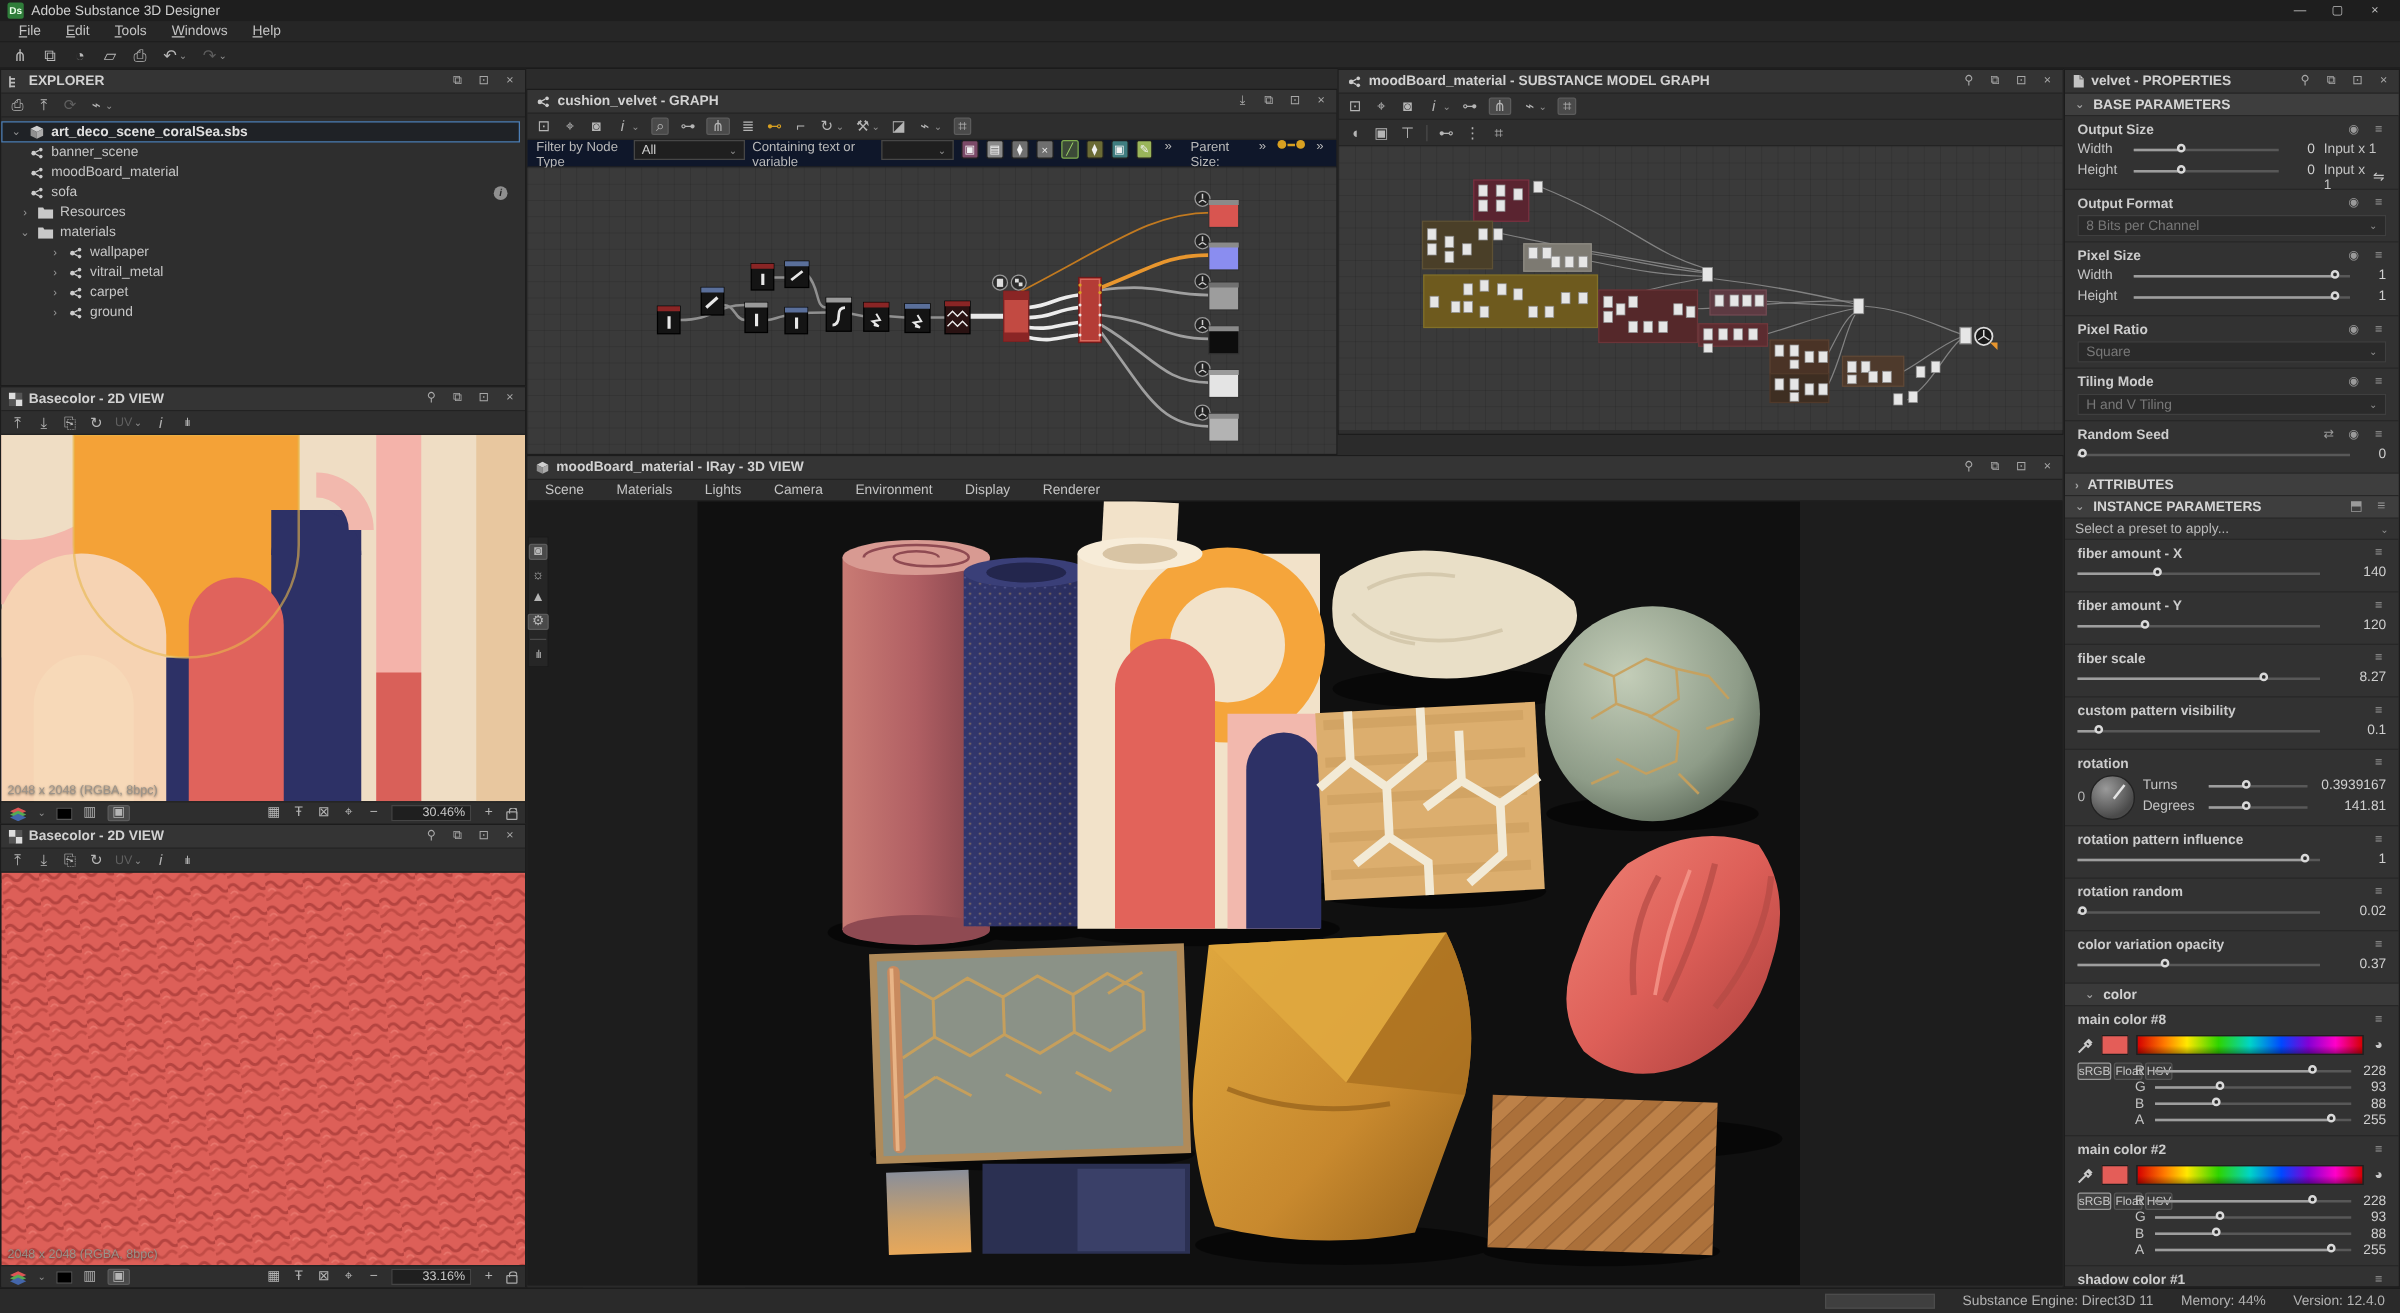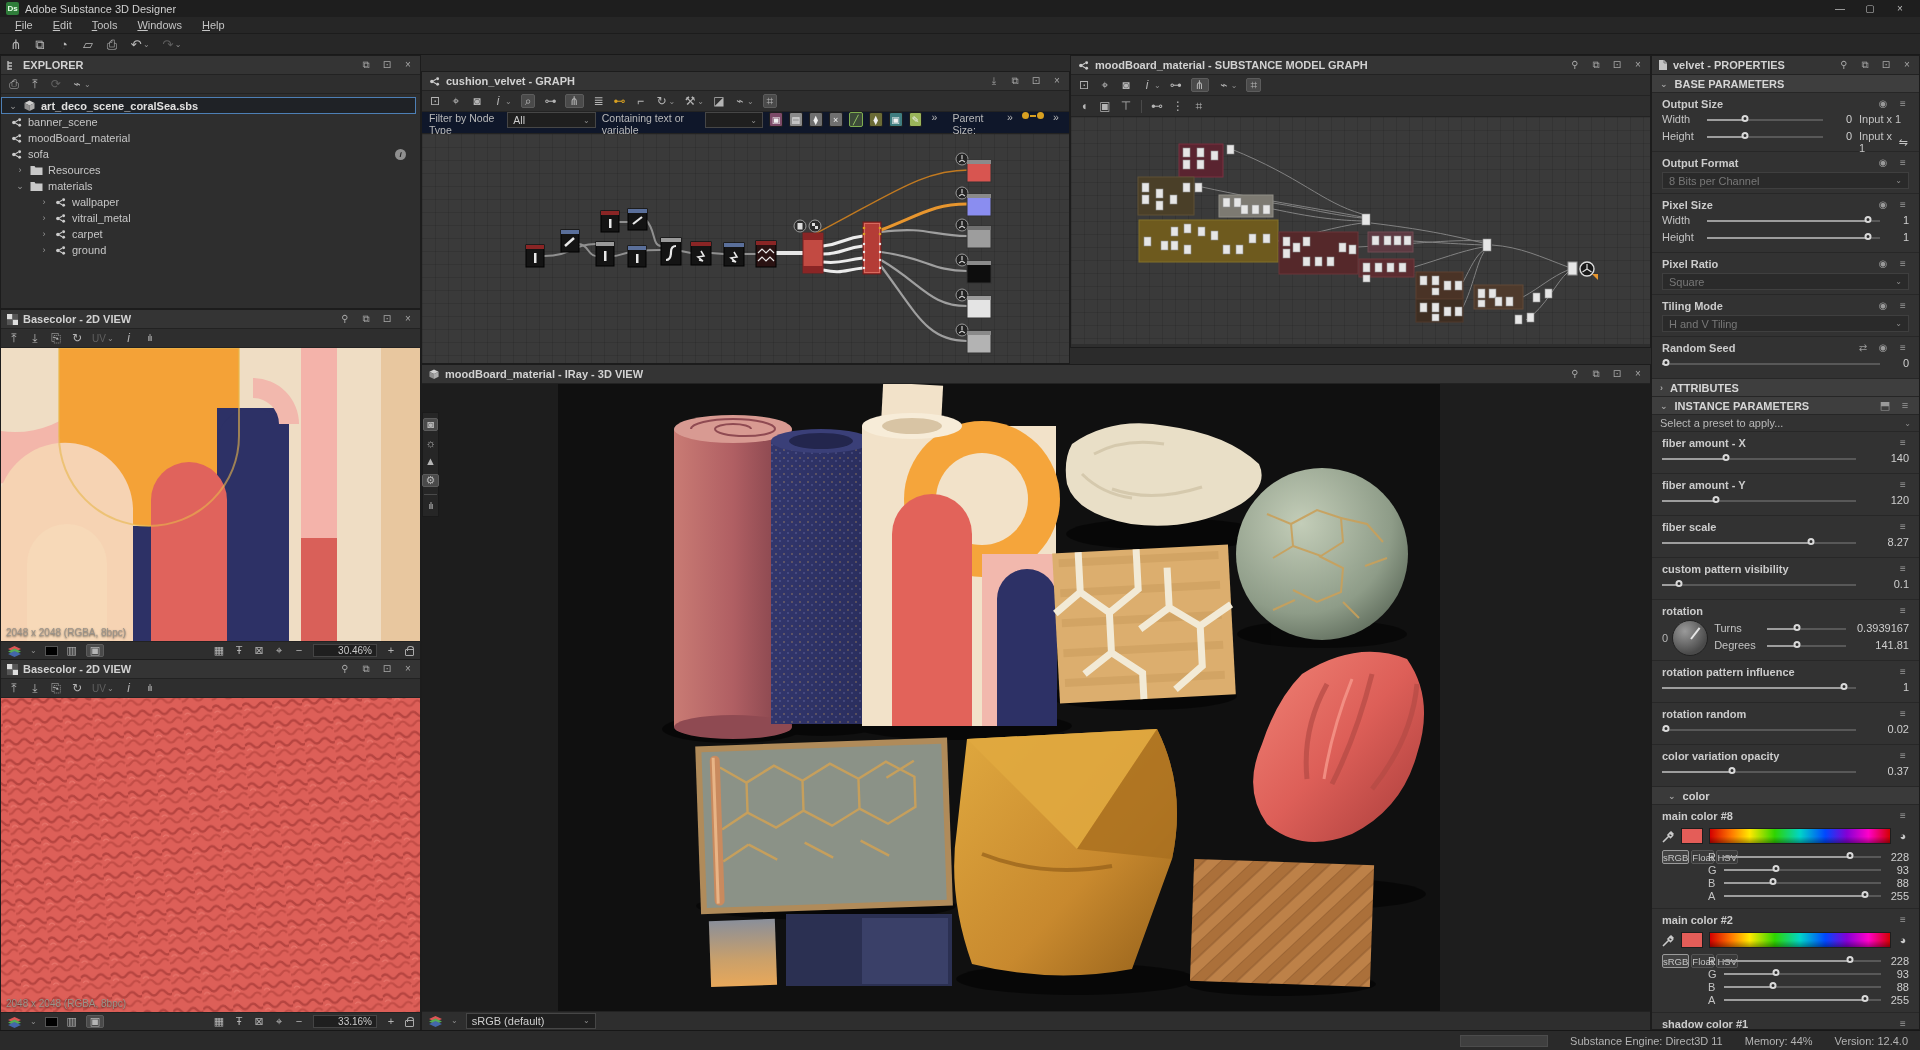--- a/index.html
+++ b/index.html
@@ -22,21 +22,21 @@
   .ptool{height:19px;background:#2e2e2e;border-bottom:1px solid #232323;display:flex;align-items:center;gap:9px;padding:0 7px;color:#b5b5b5;font-size:12px}
   .ic{display:inline-flex;align-items:center;justify-content:center;min-width:12px;line-height:1}
   .pressed{background:#4a4a4a;border:1px solid #5c5c5c;border-radius:2px;padding:0 3px}
   .dim{color:#606060}
   svg{display:block}
   
   .tree{padding-top:3px;font-size:11px;color:#c6c6c6}
   .trow{height:16px;display:flex;align-items:center;gap:5px;padding-left:6px;white-space:nowrap}
   .trow .chev{width:10px;color:#9a9a9a;font-size:9px;text-align:center}
   .root-sel{border:1px solid #4d7fb5;background:#1f2226;height:17px;margin-right:4px}
-  .ind1{padding-left:9px}.ind2{padding-left:38px}
+  .ind1{padding-left:22px}.ind2{padding-left:38px}
   .tinfo{margin-left:auto;margin-right:14px;width:11px;height:11px;border-radius:50%;background:#8f8f8f;color:#222;font-size:8px;font-weight:bold;display:flex;align-items:center;justify-content:center;font-style:italic}
   
   .v2img{position:relative;overflow:hidden;background:#222}
   .resoverlay{position:absolute;left:5px;bottom:3px;color:#9a938a;font-size:10px;text-shadow:0 1px 2px rgba(0,0,0,.6)}
   .vbottom{height:18px;background:#2e2e2e;border-top:1px solid #222;display:flex;align-items:center;gap:8px;padding:0 6px;color:#b5b5b5;font-size:11px}
   .swatch-black{width:13px;height:10px;background:#000;border:1px solid #555}
   .zoomfield{width:64px;height:13px;background:#1f1f1f;border:1px solid #444;color:#c9c9c9;text-align:right;padding:0 4px;font-size:10px;display:flex;align-items:center;justify-content:flex-end}
   .lock{width:9px;height:7px;border:1px solid #aaa;border-radius:1px;position:relative;margin-top:3px}
   .lock::before{content:"";position:absolute;left:1px;top:-4px;width:5px;height:4px;border:1px solid #aaa;border-bottom:none;border-radius:3px 3px 0 0}
   .spacer{flex:1}
@@ -806,20 +806,29 @@
         <path fill="#ababab" d="M11 3 6 5.5V11l5-2.5z"></path>
       </svg>
     <span>moodBoard_material - IRay - 3D VIEW</span>
     <span class="picons">
       <span class="ic">⚲</span>
       <span class="ic">⧉</span>
       <span class="ic">⊡</span>
       <span class="ic">×</span>
     </span>
   </div>
+  <div class="v3menus">
+    <span>Scene</span>
+    <span>Materials</span>
+    <span>Lights</span>
+    <span>Camera</span>
+    <span>Environment</span>
+    <span>Display</span>
+    <span>Renderer</span>
+  </div>
   <div class="v3body" style="height:627px">
     <svg width="1228" height="627" viewBox="0 0 1228 627">
       <defs>
         <radialGradient id="sph" cx="38%" cy="32%" r="75%">
             <stop offset="0" stop-color="#c3cdb8"></stop>
             <stop offset=".7" stop-color="#8e9c88"></stop>
             <stop offset="1" stop-color="#5f6c5c"></stop>
           </radialGradient>
         <linearGradient id="roll1" x1="0" x2="1">
             <stop offset="0" stop-color="#c97b74"></stop>

